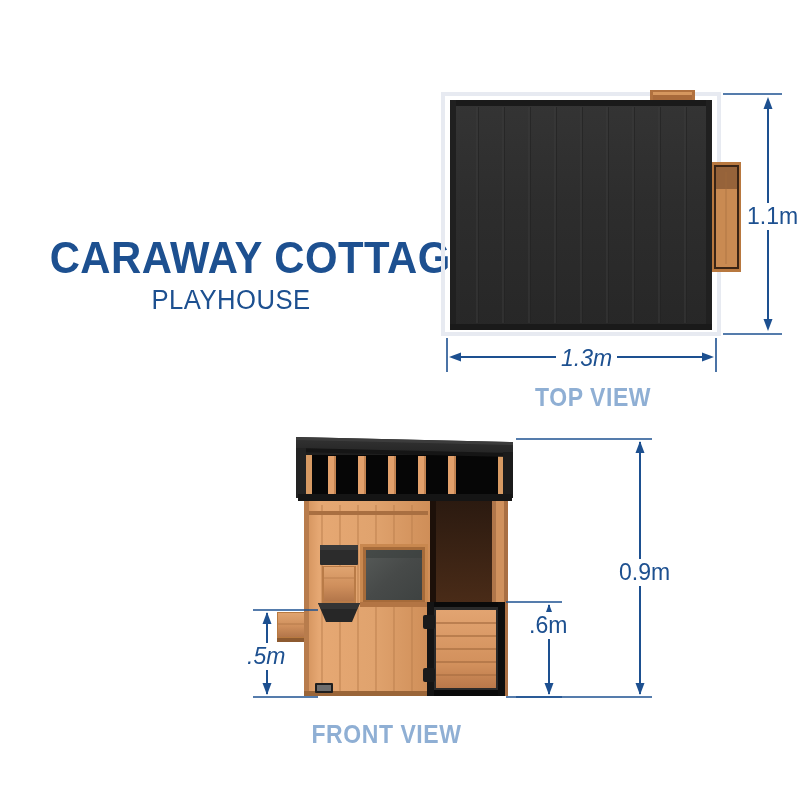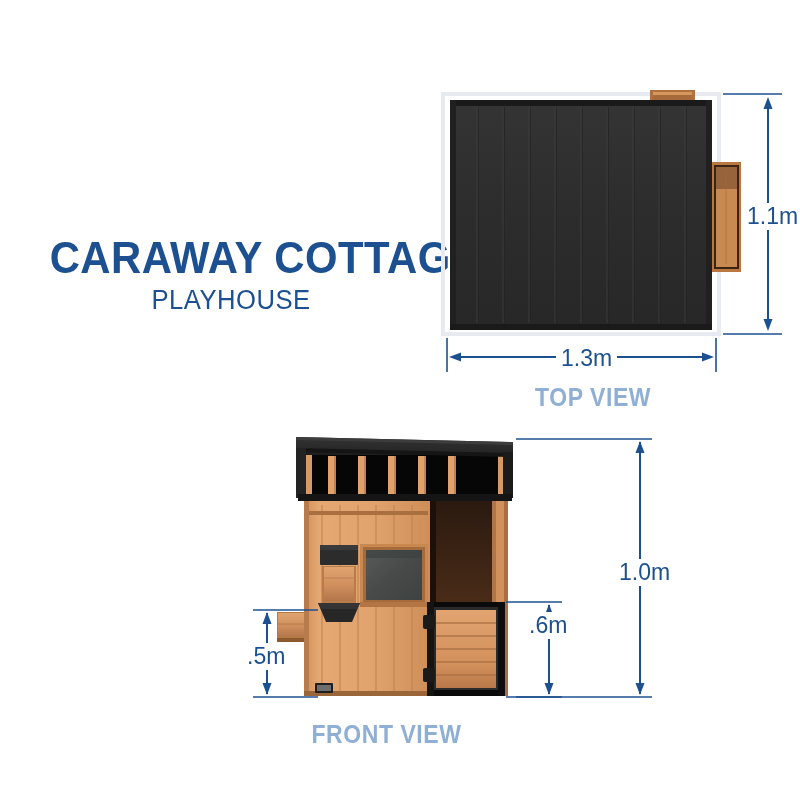--- a/index.html
+++ b/index.html
@@ -185,21 +185,21 @@
     <g fill="#1d5090">
       <polygon points="768,97 763.5,109 772.5,109"></polygon>
       <polygon points="768,331 763.5,319 772.5,319"></polygon>
       <polygon points="449,357 461,352.5 461,361.5"></polygon>
       <polygon points="714,357 702,352.5 702,361.5"></polygon>
     </g>
   </svg>
 
   <div class="dim-text" id="dim-top-depth" style="left:742px; top:203px;">1.1m</div>
 
-  <div class="dim-text" id="dim-top-width" style="left:556px; top:345px;">1.3m</div>
+  <div class="dim-text" id="dim-top-width" style="left:556px; top:345px;font-style:italic;">1.3m</div>
 
   <div class="view-caption" id="caption-top-view">TOP VIEW</div>
 
   <svg class="layer" id="front-view-svg" viewBox="0 0 800 800">
     <defs>
       <linearGradient id="sidingGrad" x1="0" y1="0" x2="1" y2="0">
         <stop offset="0%" stop-color="#d08f59"></stop>
         <stop offset="12%" stop-color="#e6a873"></stop>
         <stop offset="55%" stop-color="#e0a36e"></stop>
         <stop offset="100%" stop-color="#cf8e58"></stop>
@@ -364,21 +364,21 @@
     <g fill="#1d5090">
       <polygon points="640,441 635.5,453 644.5,453"></polygon>
       <polygon points="640,695 635.5,683 644.5,683"></polygon>
       <polygon points="549,604 544.5,616 553.5,616"></polygon>
       <polygon points="549,695 544.5,683 553.5,683"></polygon>
       <polygon points="267,612 262.5,624 271.5,624"></polygon>
       <polygon points="267,695 262.5,683 271.5,683"></polygon>
     </g>
   </svg>
 
-  <div class="dim-text" id="dim-front-height" style="left:614px; top:559px;">1.0m</div>
-
-  <div class="dim-text" id="dim-front-shelf" style="left:242px; top:643px;">.5m</div>
+  <div class="dim-text" id="dim-front-height" style="left:614px; top:559px;">0.9m</div>
+
+  <div class="dim-text" id="dim-front-shelf" style="left:242px; top:643px;font-style:italic;">.5m</div>
 
   <div class="dim-text" id="dim-front-door" style="left:524px; top:612px;">.6m</div>
 
   <div class="view-caption" id="caption-front-view">FRONT VIEW</div>
 
 </div>
 
 </body></html>

